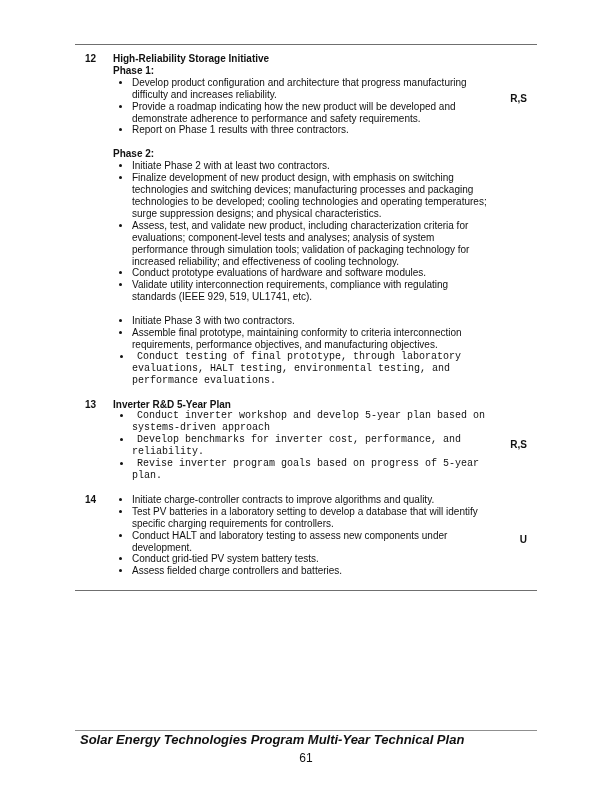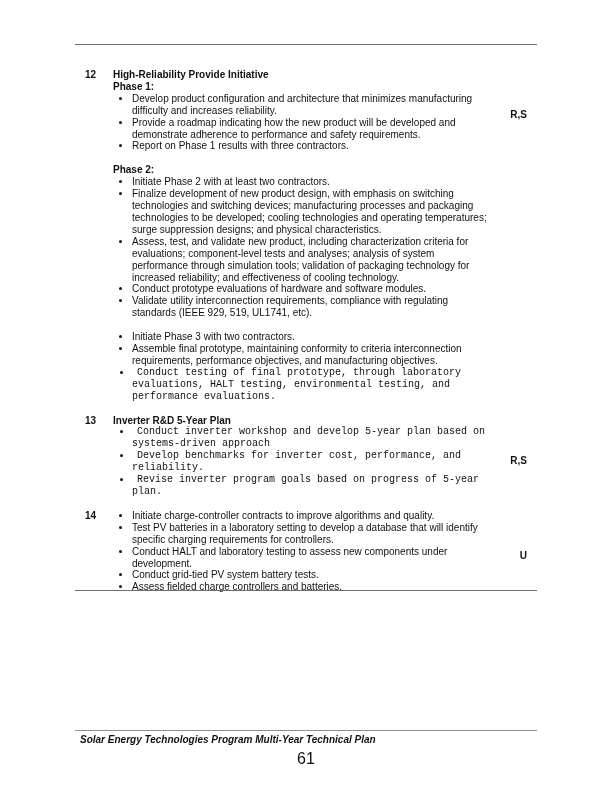--- a/index.html
+++ b/index.html
@@ -18,21 +18,21 @@
     position: absolute;
     left: 75px;
     width: 462px;
     border-top: 1.5px solid #6f6f6f;
   }
   .rule.top    { top: 44px; }
   .rule.bottom { top: 590px; }
   .content {
     position: absolute;
     left: 85px;
-    top: 69px;
+    top: 53px;
     width: 442px;
   }
   .item { display: flex; align-items: flex-start; margin-bottom: 12px; }
   .item:last-child { margin-bottom: 0; }
   .num  { width: 28px; font-weight: bold; flex: none; }
   .body { width: 375px; flex: none; }
   .flag { width: 39px; flex: none; text-align: right; font-weight: bold; margin-top: 40px; }
   .title { font-weight: bold; }
   .section + .section { margin-top: 12px; }
   .phase-label { font-weight: bold; }
@@ -47,51 +47,51 @@
     position: absolute;
     left: 75px;
     top: 730px;
     width: 462px;
     border-top: 1px solid #8f8f8f;
   }
   .footer-title {
     position: absolute;
     left: 80px;
     top: 734px;
-    font-size: 10px;
+    font-size: 13px;
     font-weight: bold;
     font-style: italic;
     color: #111111;
   }
   .page-number {
     position: absolute;
     left: 0;
     top: 753px;
     width: 612px;
     text-align: center;
-    font-size: 16px;
+    font-size: 12px;
   }
 </style>
 </head>
 <body>
 
 <div class="page">
 
   <div class="rule top"></div>
 
   <div class="content">
 
     <div class="item">
       <div class="num">12</div>
       <div class="body">
-        <div class="title">High-Reliability Provide Initiative</div>
+        <div class="title">High-Reliability Storage Initiative</div>
         <div class="section">
           <div class="phase-label">Phase 1:</div>
           <ul class="bullets">
-            <li>Develop product configuration and architecture that minimizes manufacturing difficulty and increases reliability.</li>
+            <li>Develop product configuration and architecture that progress manufacturing difficulty and increases reliability.</li>
             <li>Provide a roadmap indicating how the new product will be developed and demonstrate adherence to performance and safety requirements.</li>
             <li>Report on Phase 1 results with three contractors.</li>
           </ul>
         </div>
         <div class="section">
           <div class="phase-label">Phase 2:</div>
           <ul class="bullets">
             <li>Initiate Phase 2 with at least two contractors.</li>
             <li>Finalize development of new product design, with emphasis on switching technologies and switching devices; manufacturing processes and packaging technologies to be developed; cooling technologies and operating temperatures; surge suppression designs; and physical characteristics.</li>
             <li>Assess, test, and validate new product, including characterization criteria for evaluations; component-level tests and analyses; analysis of system performance through simulation tools; validation of packaging technology for increased reliability; and effectiveness of cooling technology.</li>

